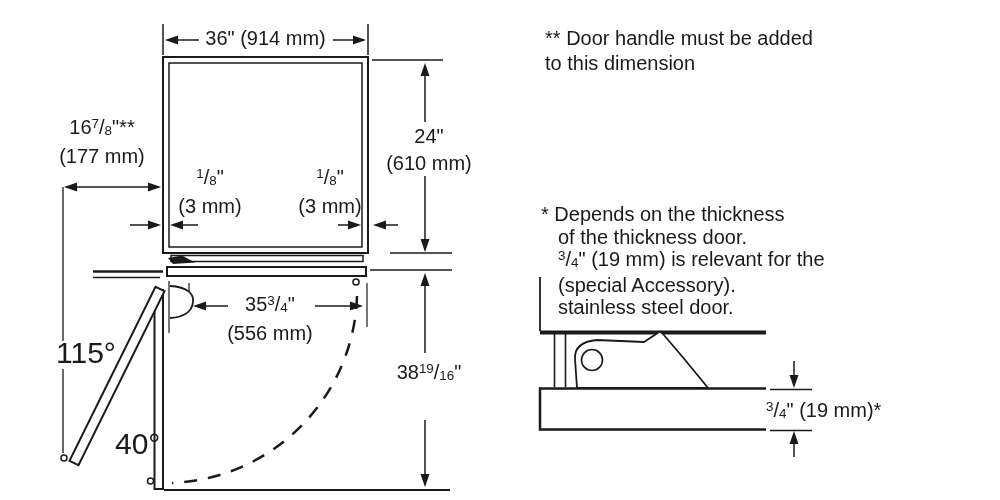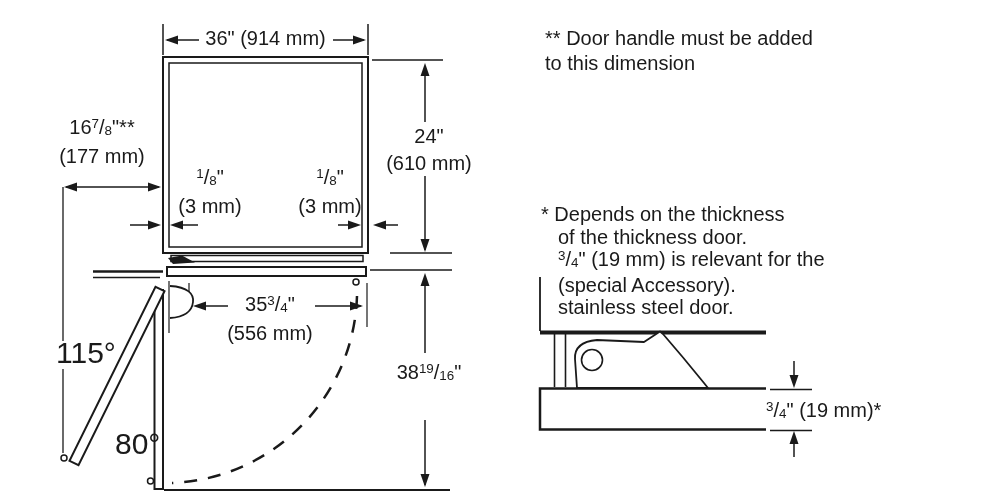--- a/index.html
+++ b/index.html
@@ -147,21 +147,21 @@
     <div><span>35</span><span class="fn">3</span><span class="fs">/</span><span class="fd">4</span><span>"</span></div>
     <div>(556 mm)</div>
   </div>
 
   <div class="t ctr dim2" style="left:367px;top:359px;width:124px;">
     <div><span>38</span><span class="fn">19</span><span class="fs">/</span><span class="fd">16</span><span>"</span></div>
   </div>
 
   <div class="t ang" style="left:56px;top:340px;">115°</div>
 
-  <div class="t ang" style="left:115px;top:431px;">80°</div>
+  <div class="t ang" style="left:115px;top:431px;">40°</div>
 
   <div class="t note" style="left:545px;top:26px;">
     <div class="row"><span>**</span> <span>Door handle must be added</span></div>
     <div class="row ind">to this dimension</div>
   </div>
 
   <div class="t note2" style="left:541px;top:203px;">
     <div class="row"><span>*</span> <span>Depends on the thickness</span></div>
     <div class="row ind">of the thickness door.</div>
     <div class="row ind"><span class="fn">3</span><span class="fs">/</span><span class="fd">4</span><span>" (19 mm) is relevant for the</span></div>

